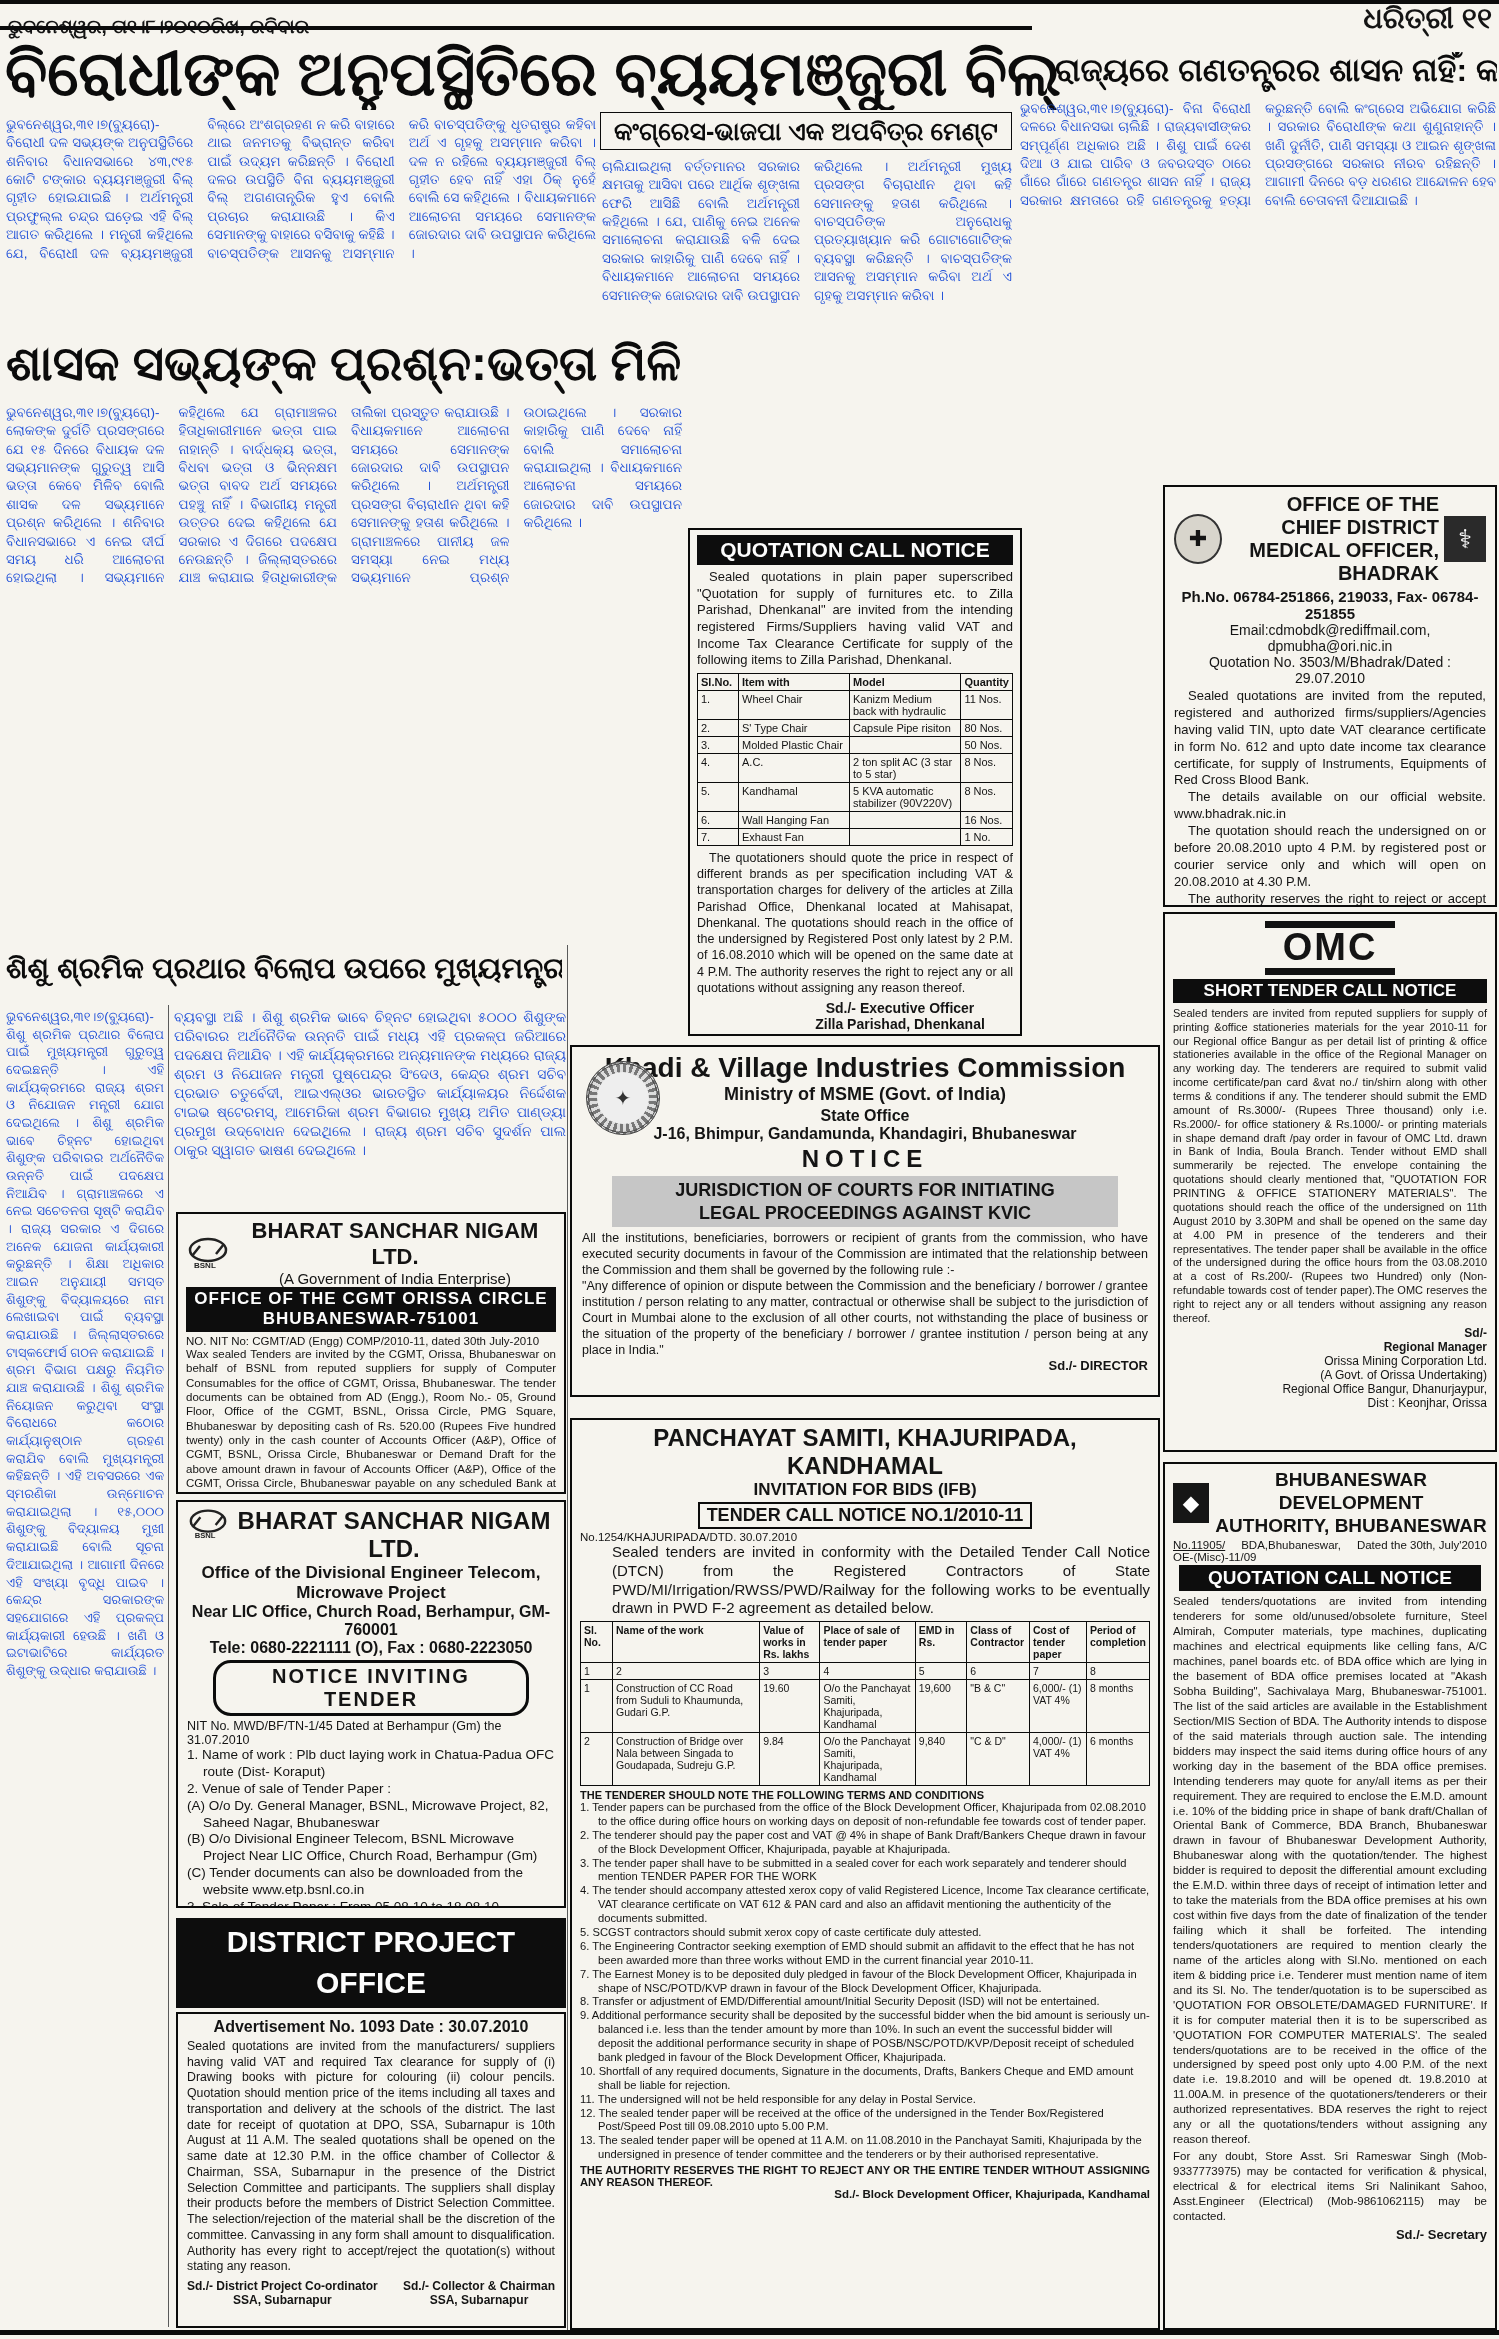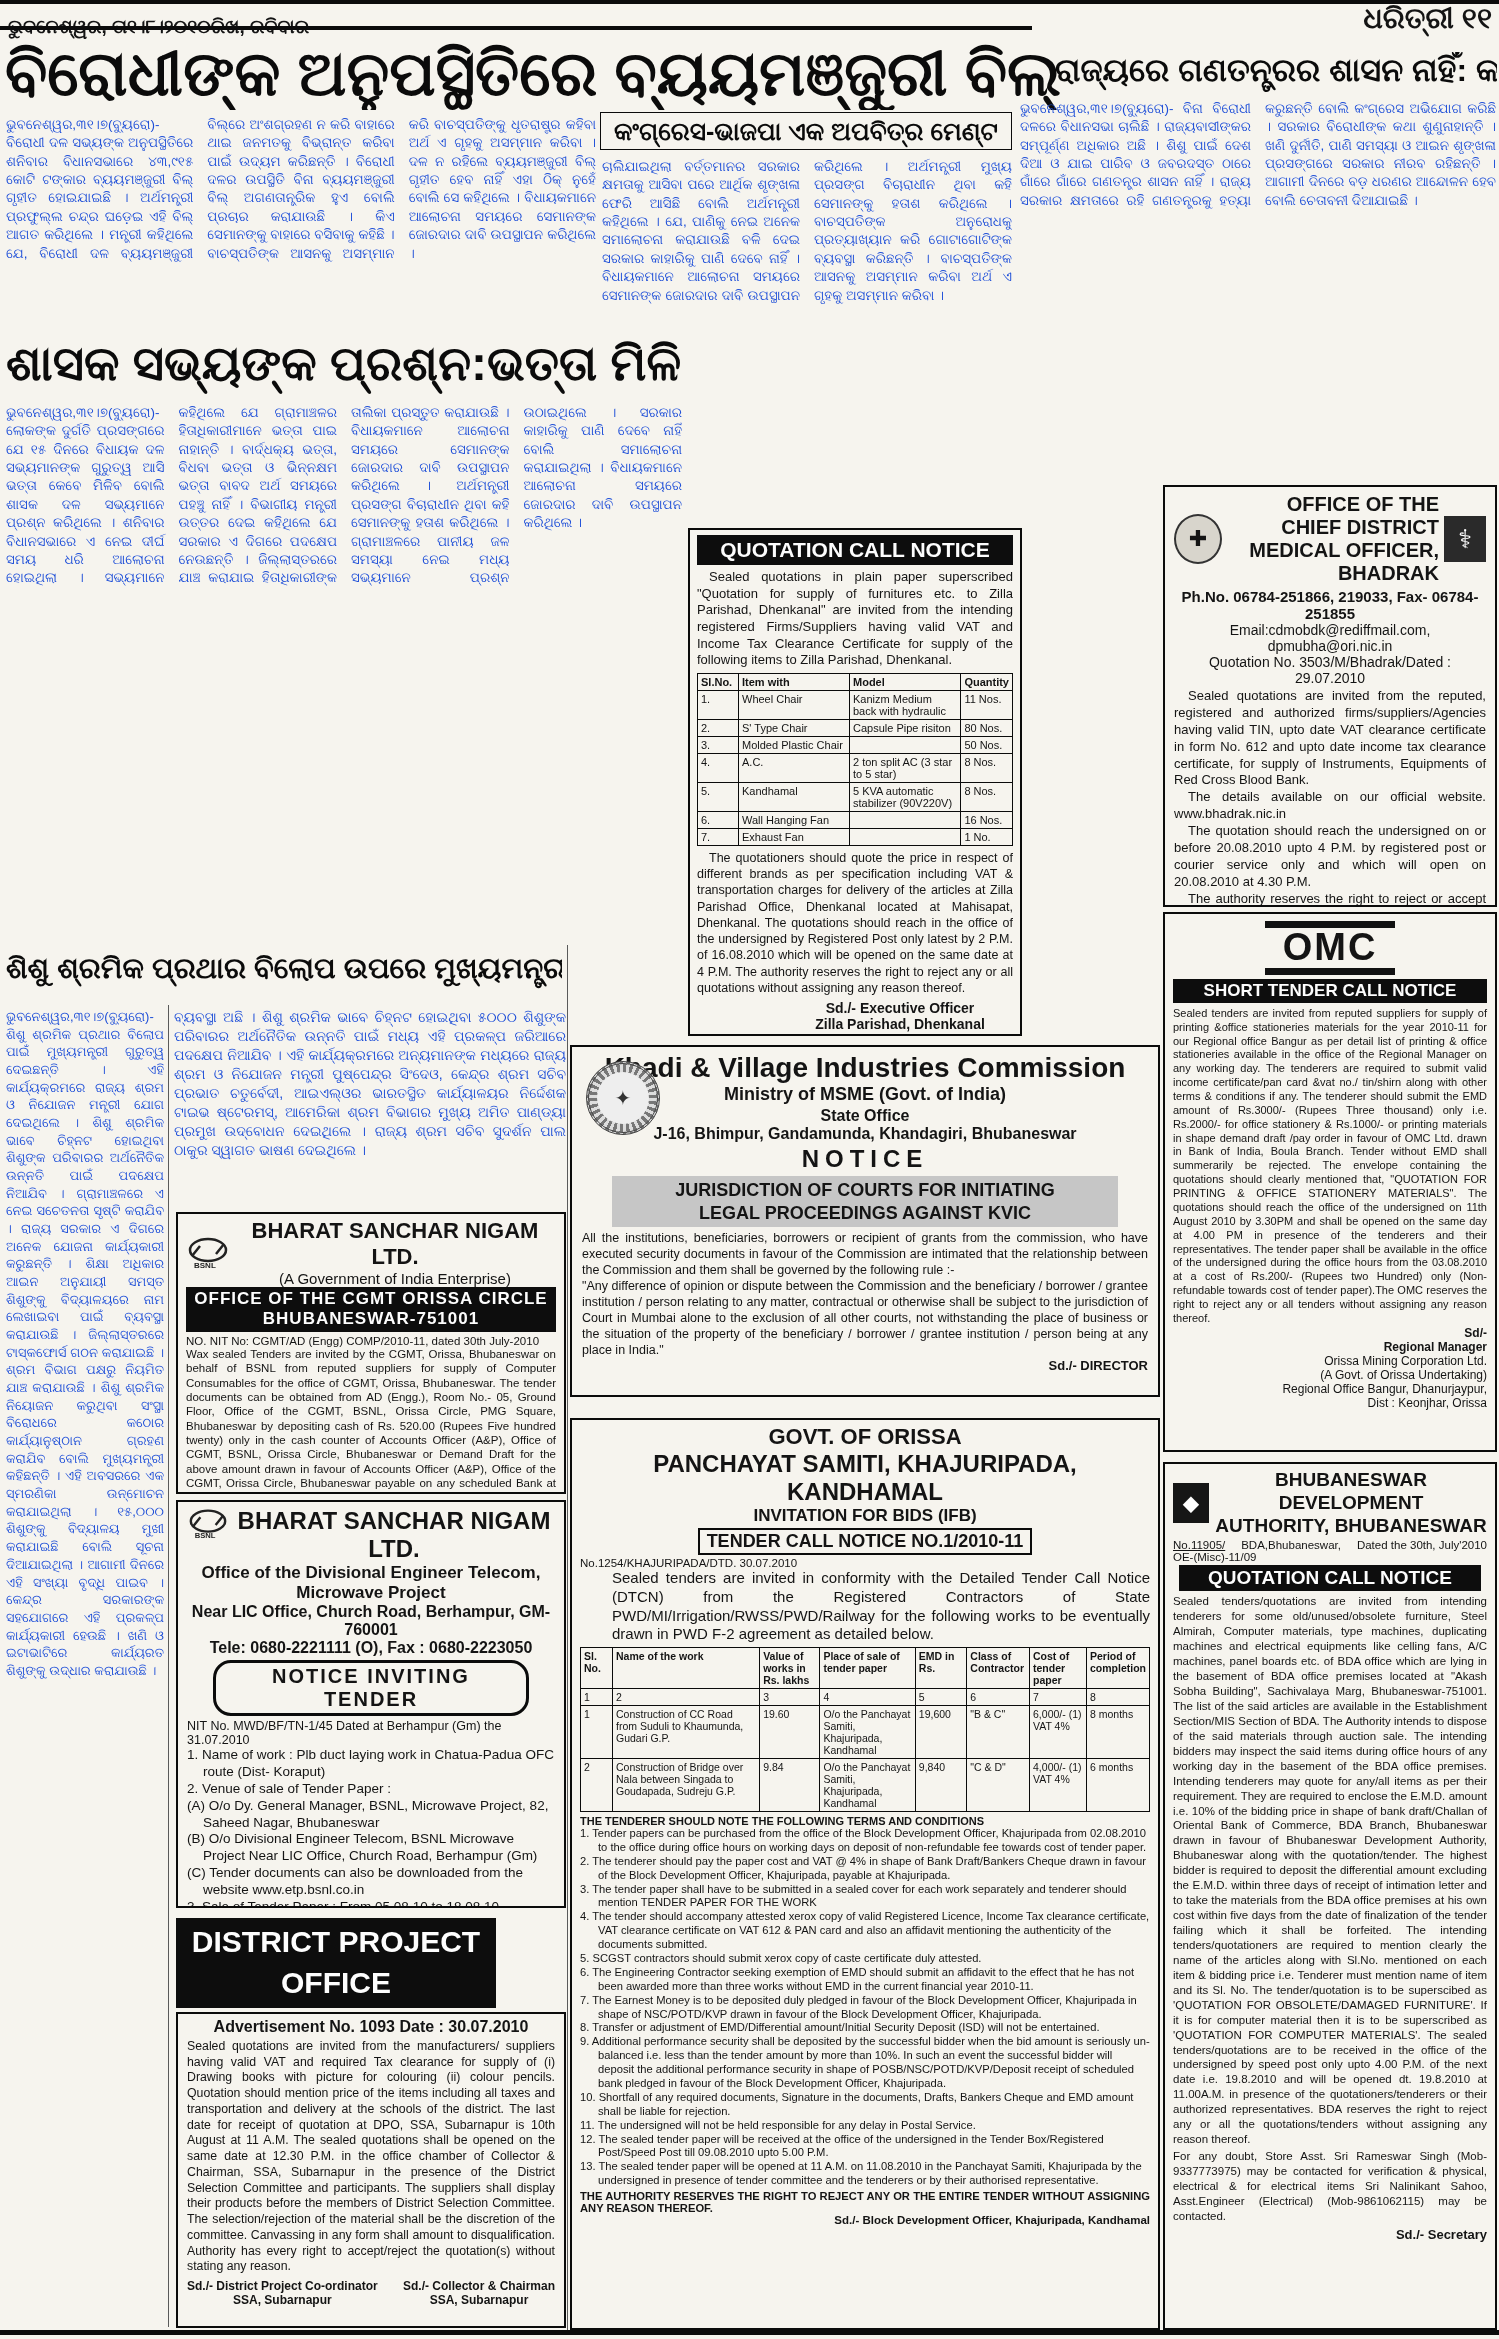--- a/index.html
+++ b/index.html
@@ -208,41 +208,40 @@
     <div style="font-size:12.5px;margin-top:2px;">NIT No. MWD/BF/TN-1/45 Dated at Berhampur (Gm) the 31.07.2010</div>
     <div style="font-size:13.5px;line-height:1.25;padding-left:16px;text-indent:-16px;">1.  Name of work : Plb duct laying work in Chatua-Padua OFC route (Dist- Koraput)</div>
     <div style="font-size:13.5px;line-height:1.25;padding-left:16px;text-indent:-16px;">2.  Venue of sale of Tender Paper :</div>
     <div style="font-size:13.5px;line-height:1.25;padding-left:16px;text-indent:-16px;">(A) O/o Dy. General Manager, BSNL, Microwave Project, 82, Saheed Nagar, Bhubaneswar</div>
     <div style="font-size:13.5px;line-height:1.25;padding-left:16px;text-indent:-16px;">(B) O/o Divisional Engineer Telecom, BSNL Microwave Project Near LIC Office, Church Road, Berhampur (Gm)</div>
     <div style="font-size:13.5px;line-height:1.25;padding-left:16px;text-indent:-16px;">(C) Tender documents can also be downloaded from the website www.etp.bsnl.co.in</div>
     <div style="font-size:13.5px;line-height:1.25;padding-left:16px;text-indent:-16px;">3.  Sale of Tender Paper : From 05.08.10 to 18.08.10</div>
 
   </div>
 
-  <div class="abs bar" style="left:176px;top:1918px;width:320px;height:90px;font-size:30px;line-height:1.35;padding-top:4px;">
+  <div class="abs bar" style="left:176px;top:1918px;width:390px;height:90px;font-size:30px;line-height:1.35;padding-top:4px;">
     <div>DISTRICT PROJECT OFFICE</div>
     <div>SSA, SUBARNAPUR</div>
   </div>
   <div class="abs notice" style="left:176px;top:2012px;width:390px;height:316px;padding:4px 9px;">
     <div class="ctr b" style="font-size:16px;">Advertisement No. 1093 Date : 30.07.2010</div>
     <div class="just" style="font-size:12.3px;line-height:1.28;margin-top:3px;">Sealed quotations are invited from the manufacturers/ suppliers having valid VAT and required Tax clearance for supply of (i) Drawing books with picture for colouring (ii) colour pencils. Quotation should mention price of the items including all taxes and transportation and delivery at the schools of the district. The last date for receipt of quotation at DPO, SSA, Subarnapur is 10th August at 11 A.M. The sealed quotations shall be opened on the same date at 12.30 P.M. in the office chamber of Collector &amp; Chairman, SSA, Subarnapur in the presence of the District Selection Committee and participants. The suppliers shall display their products before the members of District Selection Committee. The selection/rejection of the material shall be the discretion of the committee. Canvassing in any form shall amount to disqualification. Authority has every right to accept/reject the quotation(s) without stating any reason.</div>
     <div style="display:flex;justify-content:space-between;margin-top:4px;">
       <div class="ctr b" style="font-size:12px;">
         <div>Sd./- District Project Co-ordinator</div>
         <div>SSA, Subarnapur</div>
       </div>
       <div class="ctr b" style="font-size:12px;">
         <div>Sd./- Collector &amp; Chairman</div>
         <div>SSA, Subarnapur</div>
       </div>
     </div>
   </div>
 
   <div class="abs notice" style="left:570px;top:1418px;width:590px;height:912px;padding:4px 8px;">
-    <div class="ctr b" style="font-size:22px;">GOVT. OF ORISSA</div>
     <div class="ctr b" style="font-size:24px;">PANCHAYAT SAMITI, KHAJURIPADA, KANDHAMAL</div>
     <div class="ctr b" style="font-size:17px;">INVITATION FOR BIDS (IFB)</div>
     <div class="ctr b" style="font-size:18px;border:2px solid #0b0b0b;width:330px;margin:2px auto;padding:1px 0;">TENDER CALL NOTICE NO.1/2010-11</div>
     <div style="font-size:11.5px;">No.1254/KHAJURIPADA/DTD. 30.07.2010</div>
     <div class="just" style="font-size:15px;line-height:1.25;margin-left:32px;">Sealed tenders are invited in conformity with the Detailed Tender Call Notice (DTCN) from the Registered Contractors of State PWD/MI/Irrigation/RWSS/PWD/Railway for the following works to be eventually drawn in PWD F-2 agreement as detailed below.</div>
     <table style="font-size:10.5px;margin-top:3px;">
       <tbody>
           <tr>
         <th style="width:26px;">Sl. No.</th>
         <th style="width:150px;">Name of the work</th>

